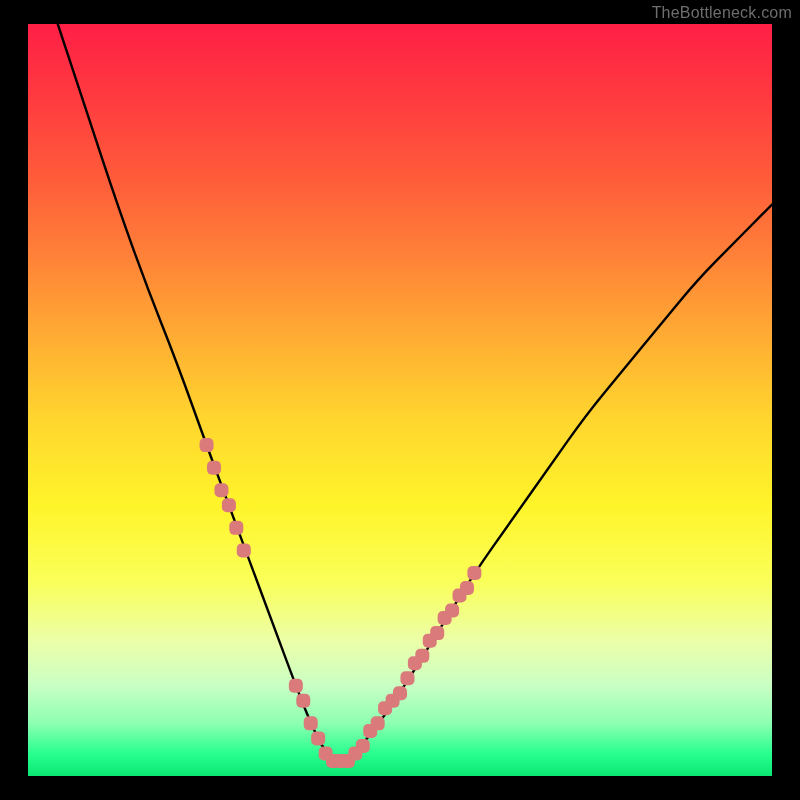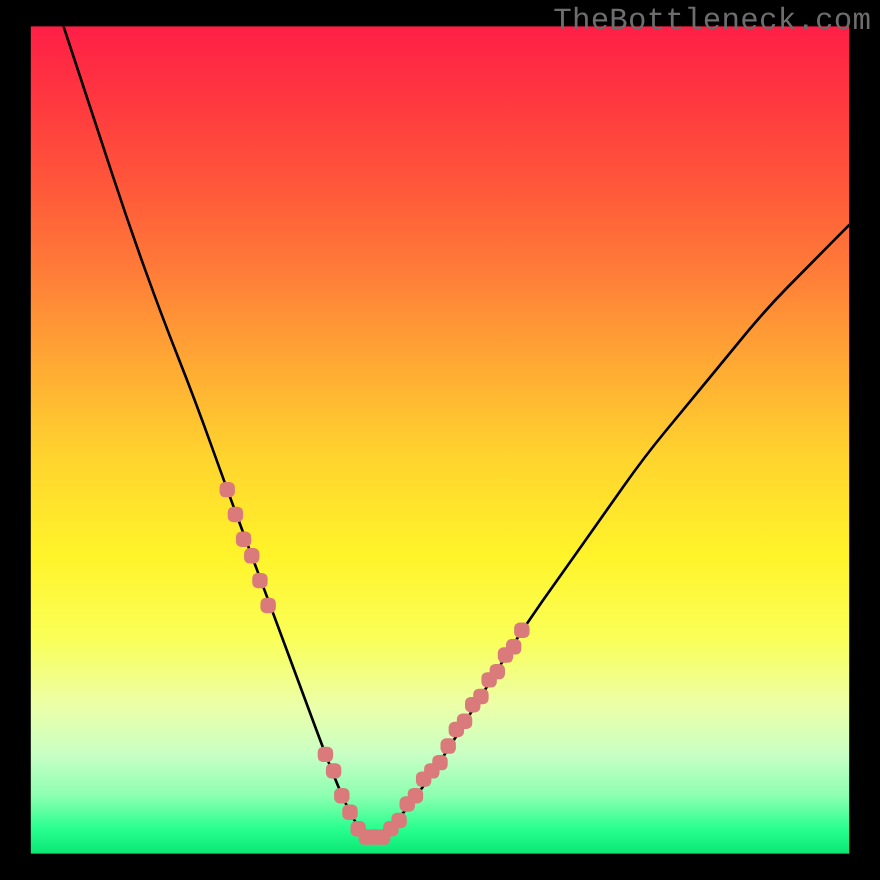--- a/index.html
+++ b/index.html
@@ -30,25 +30,24 @@
       #c9ffc4 88%,
       #8dffb0 93%,
       #28ff8e 97%,
       #0be673 100%);
   }
   .attribution {
     position: absolute;
     top: 4px;
     right: 8px;
     color: #6d6d6d;
-    font-size: 28px;
+    font-size: 16px;
     font-weight: 500;
     letter-spacing: 0.2px;
     z-index: 5;
-    font-family: Liberation Mono, monospace;
   }
   svg.curve {
     position: absolute;
     left: 0;
     top: 0;
     width: 744px;
     height: 752px;
     z-index: 3;
   }
   svg.marks {

